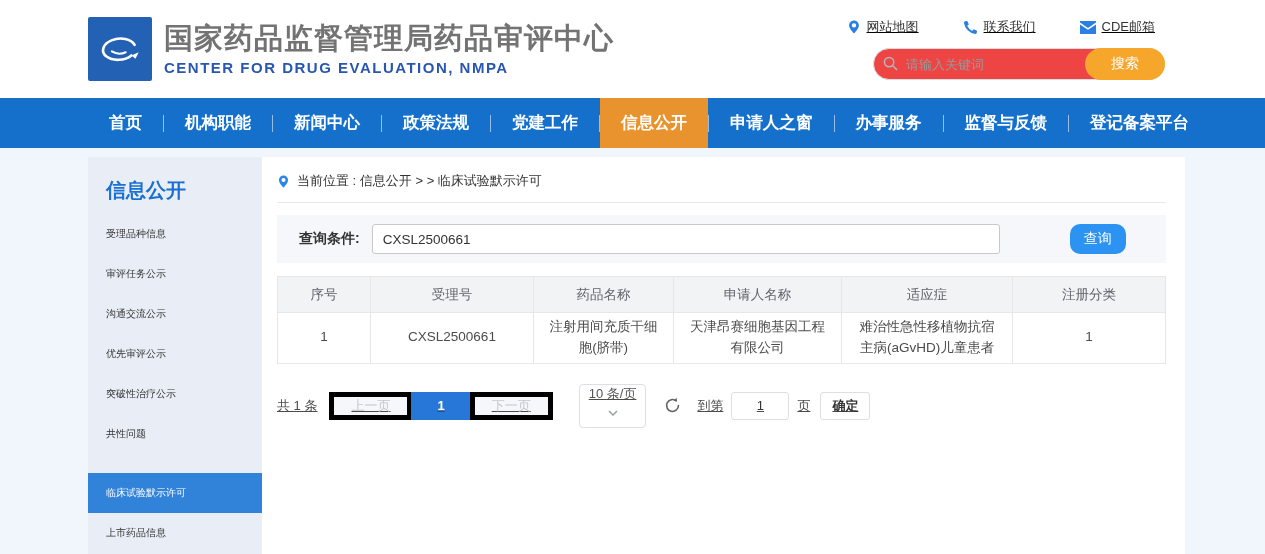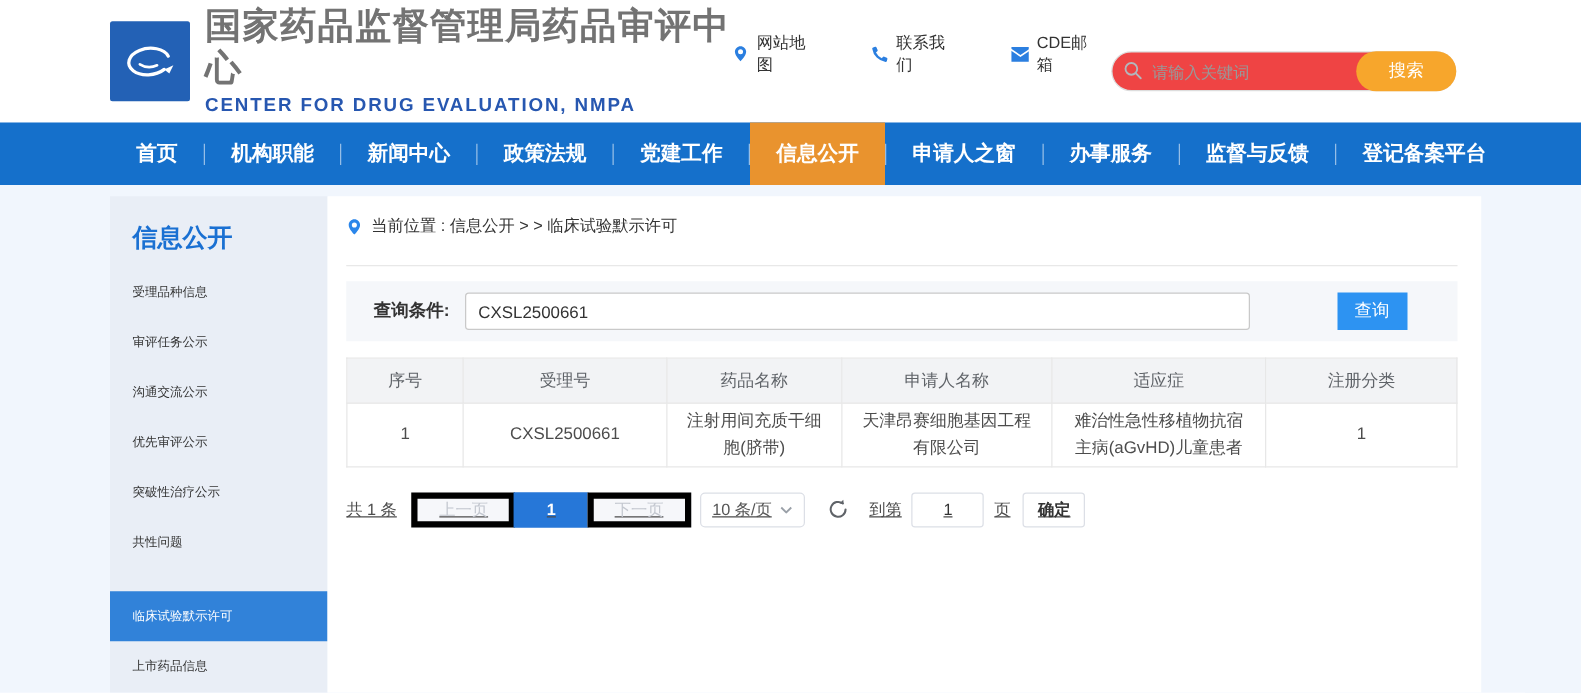--- a/index.html
+++ b/index.html
@@ -8,21 +8,21 @@
 
   
   .header { background:#ffffff; height:98px; display:flex; align-items:center;
     padding-left:88px; padding-right:100px; justify-content:space-between; }
   .brand { display:flex; align-items:center; }
   .logo { width:64px; height:64px; background:#2361b5; border-radius:2px;
     display:flex; align-items:center; justify-content:center; flex:0 0 auto; }
   .brand-text { margin-left:12px; }
   .brand-title { font-size:29px; font-weight:bold; color:#737373; letter-spacing:1px; line-height:1.15; }
   .brand-sub { font-size:15px; font-weight:bold; color:#2757b0; letter-spacing:1.5px; margin-top:4px; }
-  .header-right { display:flex; flex-direction:row; align-items:flex-end; }
+  .header-right { display:flex; flex-direction:column; align-items:flex-end;text-decoration:underline; }
   .top-links { display:flex; align-items:center; gap:44px; margin-bottom:12px; padding-right:10px; }
   .top-link { display:flex; align-items:center; gap:6px; font-size:13px; color:#333; cursor:pointer; }
   .search-box { position:relative; width:292px; height:32px; }
   .search-input { width:100%; height:32px; border:1px solid #ddd; border-radius:16px;
     padding:0 88px 0 32px; font-size:13px; color:#333; outline:none; background:#ef4444; }
   .search-input::placeholder { color:#999; }
   .search-icon { position:absolute; left:10px; top:8px; }
   .search-btn { position:absolute; right:0; top:0; width:80px; height:32px; border:none;
     border-radius:16px; background:#f7a62c; color:#fff; font-size:14px; cursor:pointer; }
 
@@ -35,46 +35,46 @@
 
   
   .content-wrap { display:flex; margin:9px 80px 0 88px; align-items:stretch; min-height:397px; }
   .sidebar { width:174px; background:#e9eef6; flex:0 0 auto; padding-bottom:30px; }
   .sidebar-title { color:#1a70d2; font-size:20px; font-weight:bold; padding:20px 18px 10px 18px; }
   .side-item { font-size:10px; color:#333; padding:13px 18px; cursor:pointer; }
   .side-item.active { background:#3182d9; color:#fff;margin-top:19px; }
 
   .main { flex:1; background:#ffffff; padding:15px 19px 40px 15px; }
   .breadcrumb { display:flex; align-items:center; gap:7px; font-size:13px; color:#333;
-    padding-bottom:22px; border-bottom:1px solid #e8e8e8; }
+    padding-bottom:12px; border-bottom:1px solid #e8e8e8; }
   .query-panel { margin-top:12px; background:#f5f7fa; display:flex; align-items:center;
     padding:9px 12px 9px 22px; }
   .query-label { font-size:14px; color:#333; font-weight:bold; flex:0 0 auto; }
   .query-input { margin-left:12px; width:628px; height:30px; border:1px solid #c9c9c9;
     border-radius:3px; padding:0 10px; font-size:13.5px; color:#333; outline:none; background:#fff; }
   .query-btn { margin-left:70px; width:56px; height:30px; background:#2d93f2; color:#fff;
-    border:none; border-radius:0; font-size:14px; cursor:pointer; }
+    border:none; border-radius:10px; font-size:14px; cursor:pointer; }
 
   table.results { width:100%; margin-top:13px; border-collapse:collapse; table-layout:fixed; }
   .results th { background:#f2f3f5; height:36px; font-weight:normal; font-size:13.5px;
     color:#5f6368; border:1px solid #e7e7e7; }
   .results td { height:50px; font-size:13.5px; color:#4c4c4c; text-align:center;
     border:1px solid #e7e7e7; padding:4px 12px; line-height:1.55; }
 
   .pagination { margin-top:20px; display:flex; align-items:center; font-size:13px; color:#4c4c4c;text-decoration:underline; }
   .pg-total { margin-right:12px; }
   .pg-group { display:flex; }
   .pg-btn { height:28px; display:flex; align-items:center; padding:0 17px;
     border:5px solid #000000; background:#f6f7fa; color:#c3c7cf; font-size:13px; cursor:default; }
   .pg-btn + .pg-btn { margin-left:-1px; }
   .pg-btn.current { background:#2677d8; border-color:#2677d8; color:#fff; font-weight:bold;
     padding:0 21px; cursor:pointer; }
-  .pg-select { margin-left:7px; height:28px; border:1px solid #dcdfe6; border-radius:4px;
+  .pg-select { margin-left:26px; height:44px; border:1px solid #dcdfe6; border-radius:4px;
     background:#fff; display:flex; align-items:center; gap:7px; padding:0 9px;
-    color:#555; cursor:pointer; }
+    color:#555; cursor:pointer;flex-direction:column; }
   .pg-refresh { margin-left:18px; display:flex; align-items:center; cursor:pointer; }
   .pg-goto-label { margin-left:16px; }
   .pg-goto-input { margin-left:8px; width:58px; height:28px; border:1px solid #dcdfe6;
     border-radius:3px; text-align:center; font-size:13px; color:#333; outline:none; }
   .pg-goto-suffix { margin-left:8px; }
   .pg-confirm { margin-left:10px; height:28px; padding:0 11px; border:1px solid #dcdfe6;
     border-radius:3px; background:#fff; color:#333; font-size:13px; font-weight:bold; cursor:pointer; }
 </style>
 </head>
 <body>

